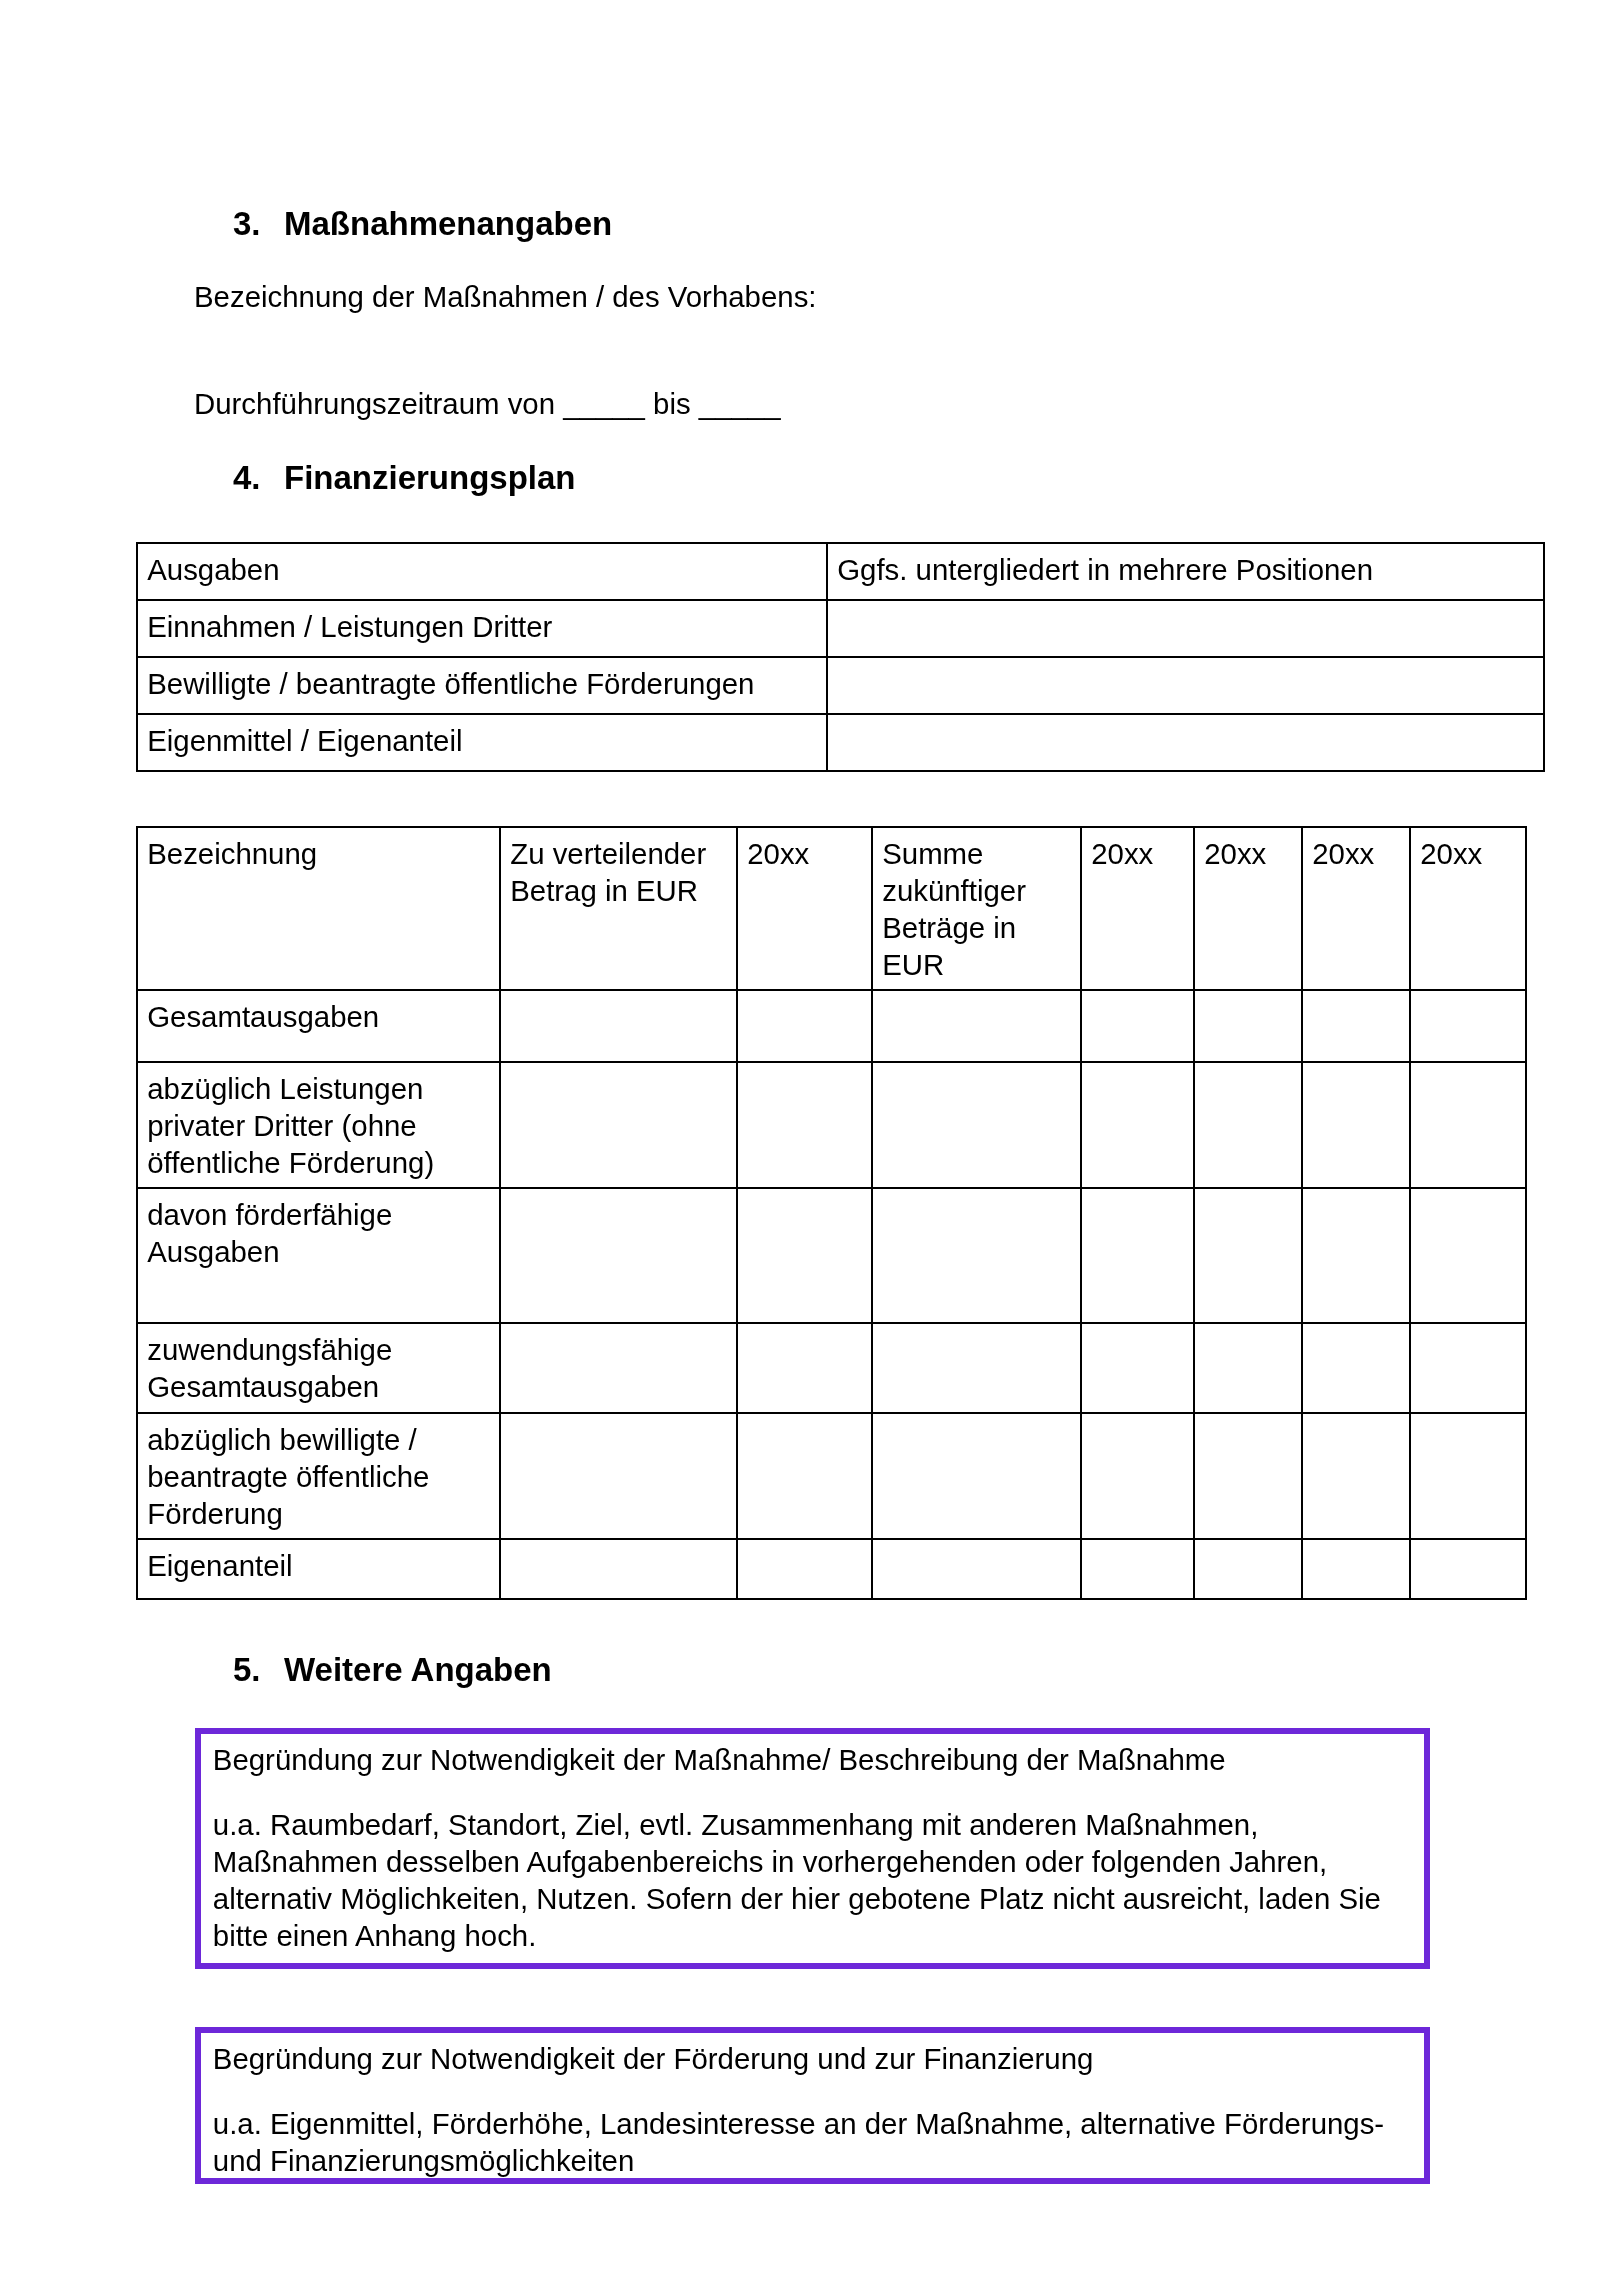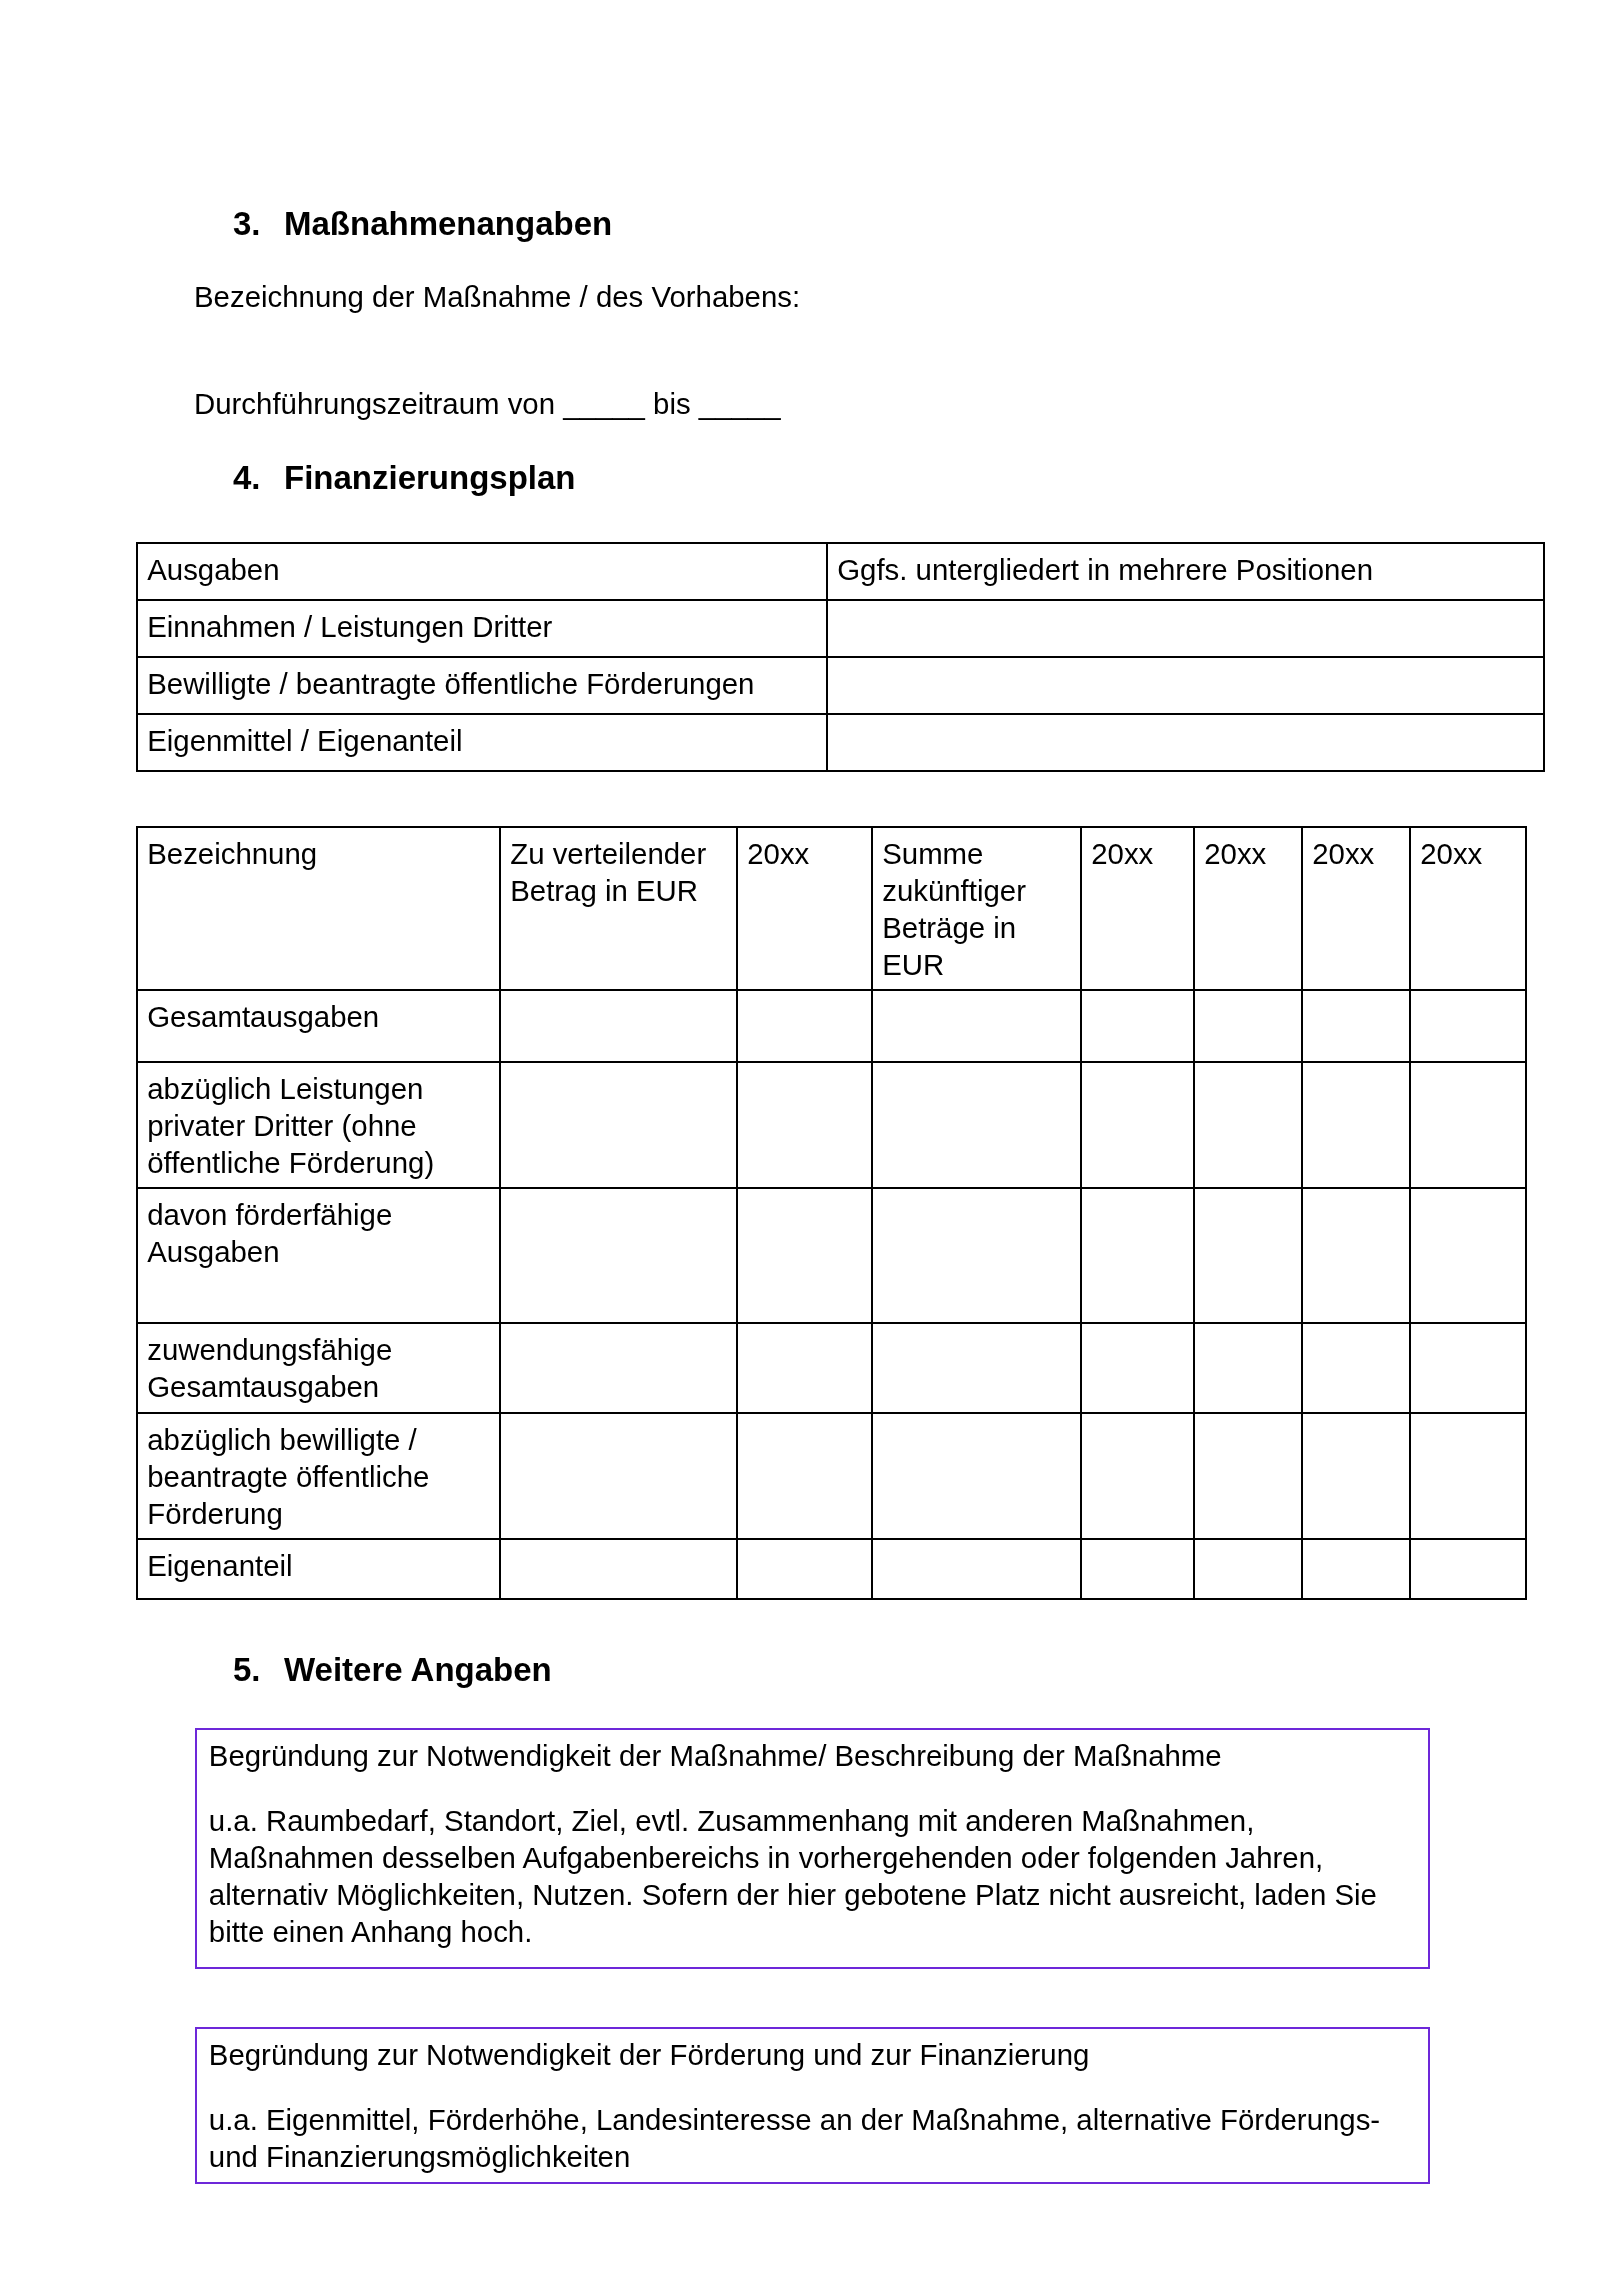--- a/index.html
+++ b/index.html
@@ -42,21 +42,21 @@
   #table2 thead tr { height:160px; }
   #table2 tbody tr:nth-child(1) { height:72px; }
   #table2 tbody tr:nth-child(2) { height:88px; }
   #table2 tbody tr:nth-child(3) { height:135px; }
   #table2 tbody tr:nth-child(4) { height:90px; }
   #table2 tbody tr:nth-child(5) { height:103px; }
   #table2 tbody tr:nth-child(6) { height:60px; }
   #table2 tbody tr:nth-child(7) { height:58px; }
   .note-box {
     position:absolute; left:195px; width:1235px;
-    border:2px solid #6d28d9;
+    border:6px solid #6d28d9;
     padding:6.5px 11.8px 11.8px 11.8px;
     font-size:29.4px; line-height:37px;
   }
   #box1 { top:1728px; height:241px; }
   #box2 { top:2027px; height:157px; }
   .box-title { font-size:29.4px; line-height:37px; }
   .box-body { margin-top:28px; }
   #heading3 { top:203px; }
   #line1 { top:278px; }
   #line2 { top:348px;margin-top:37px; }
@@ -65,21 +65,21 @@
 </style>
 </head>
 <body>
 
 <div class="page">
 
   <div class="heading" id="heading3">
     <span class="num">3.</span><span>Maßnahmenangaben</span>
   </div>
 
-  <div class="bodyline" id="line1">Bezeichnung der Maßnahme / des Vorhabens:</div>
+  <div class="bodyline" id="line1">Bezeichnung der Maßnahmen / des Vorhabens:</div>
   <div class="bodyline" id="line2">Durchführungszeitraum von _____ bis _____</div>
 
   <div class="heading" id="heading4">
     <span class="num">4.</span><span>Finanzierungsplan</span>
   </div>
 
   <table id="table1">
     <colgroup>
         <col style="width:690px">
         <col style="width:717px">

